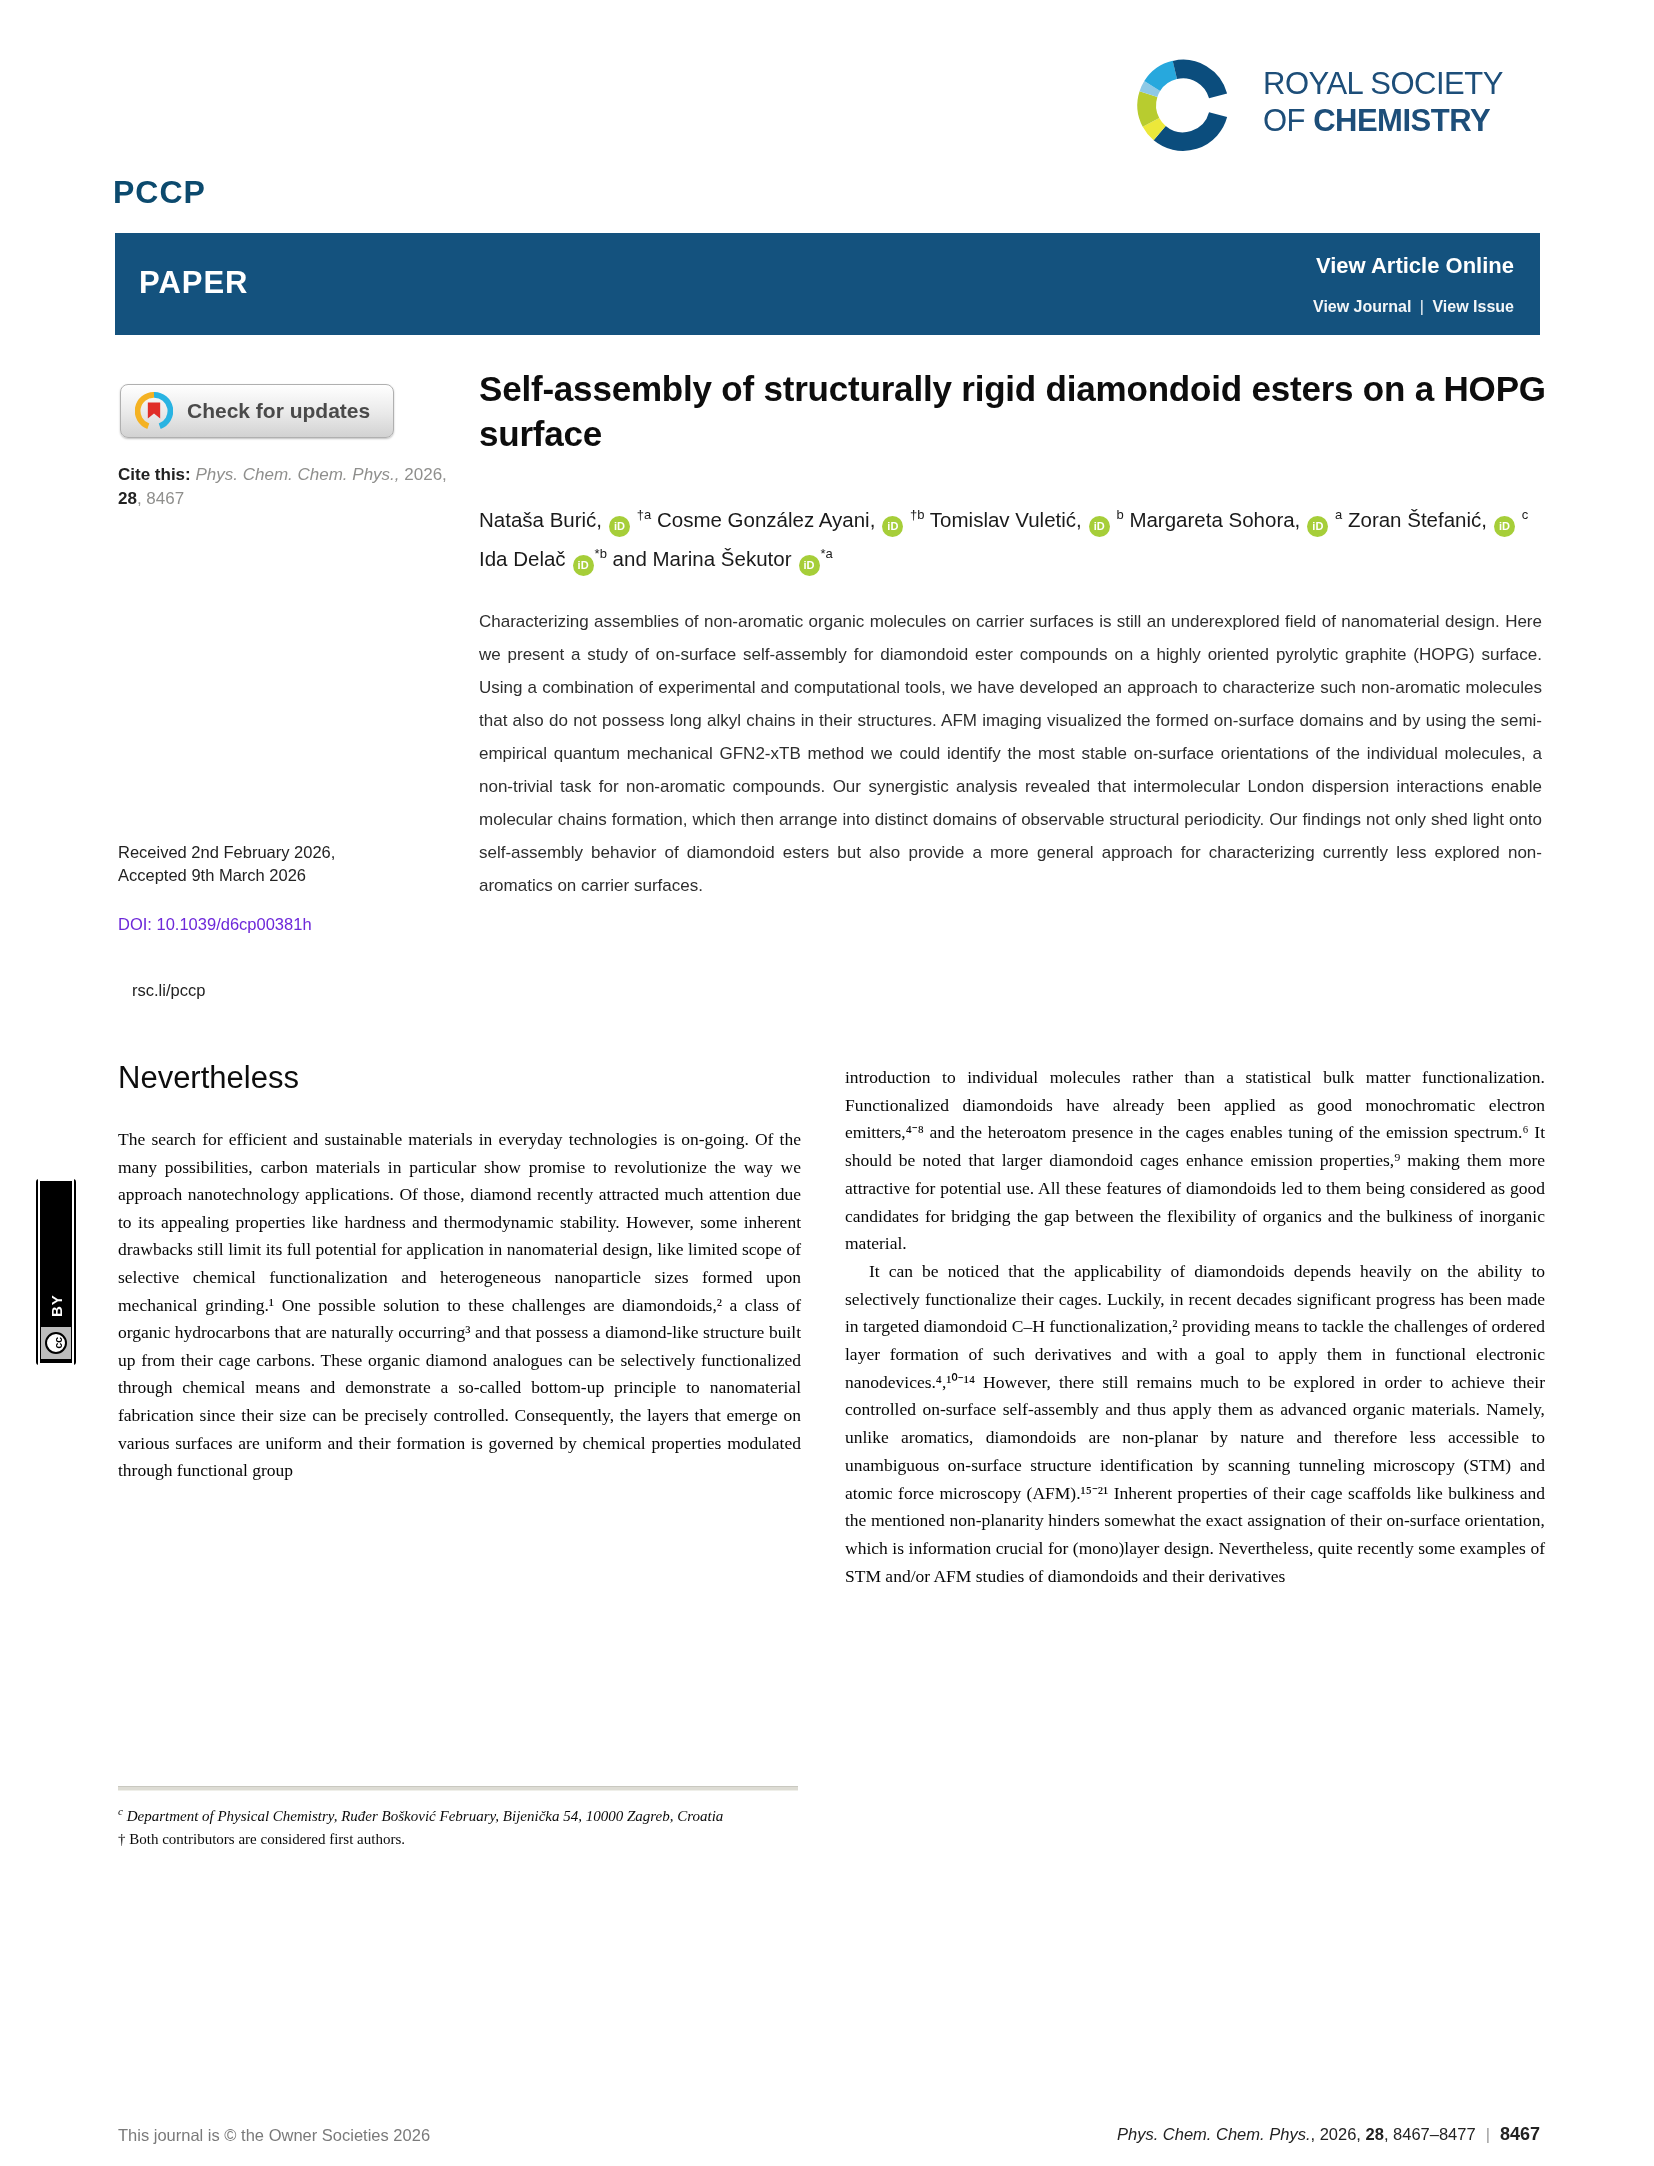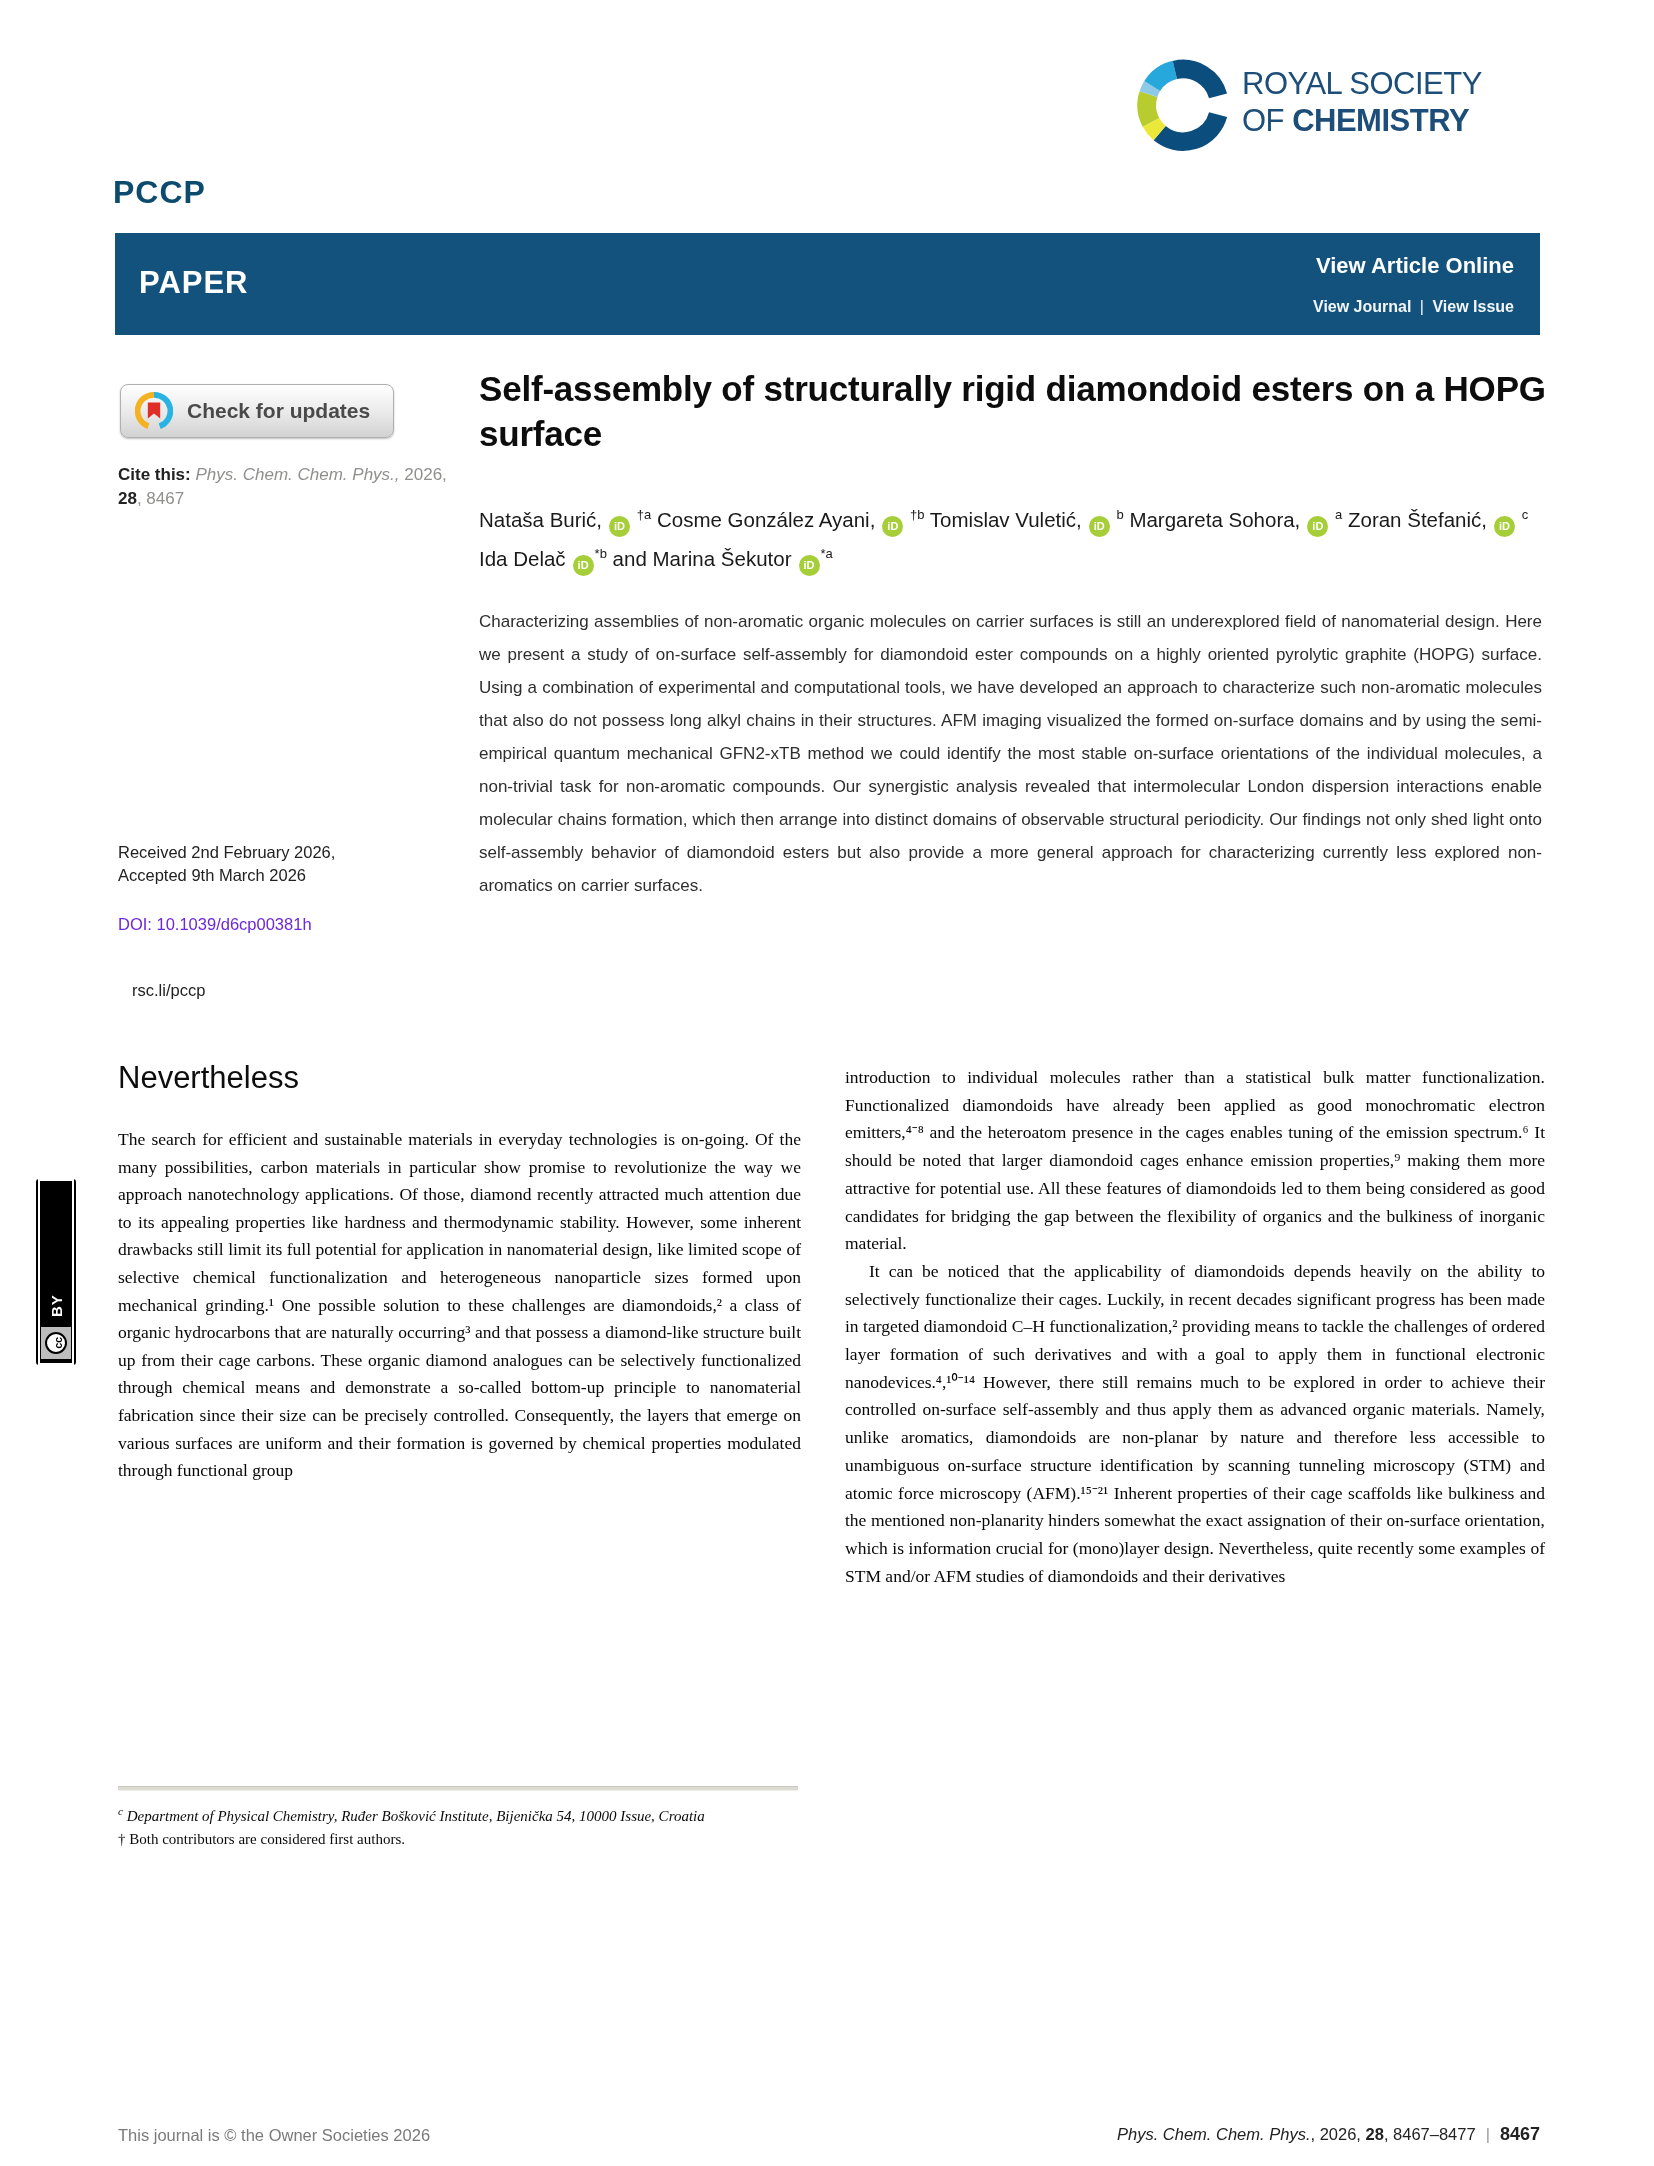--- a/index.html
+++ b/index.html
@@ -1,21 +1,21 @@
 <!DOCTYPE html>
 <html><head>
 <meta charset="utf-8">
 <style>
   html,body{margin:0;padding:0;background:#ffffff;}
   body{width:1654px;height:2166px;position:relative;font-family:"Liberation Sans",sans-serif;color:#111;}
   .abs{position:absolute;}
 
   
   .pccp-logo{left:113px;top:138px;font-size:32px;font-weight:700;color:#0c4a6e;letter-spacing:1px;margin-top:36px;}
-  .rsc-logo{left:1128px;top:46px;display:flex;align-items:center;gap:4px;}
+  .rsc-logo{left:1128px;top:46px;display:flex;align-items:center;gap:25px;}
   .rsc-text{color:#1d4e79;font-size:31px;line-height:37px;letter-spacing:-0.5px;font-weight:500;}
   .rsc-text .bold{font-weight:800;}
 
   
   .banner{left:115px;top:233px;width:1425px;height:102px;background:#14527e;color:#fff;}
   .banner-type{position:absolute;left:24px;top:32px;font-size:31px;font-weight:700;letter-spacing:1px;}
   .banner-right{position:absolute;right:26px;top:20px;text-align:right;}
   .vao{font-size:22px;font-weight:700;}
   .vji{font-size:16px;font-weight:700;margin-top:19px;opacity:.95;}
   .vji .sep{font-weight:400;padding:0 4px;}
@@ -153,21 +153,21 @@
   <p>The search for efficient and sustainable materials in everyday technologies is on-going. Of the many possibilities, carbon materials in particular show promise to revolutionize the way we approach nanotechnology applications. Of those, diamond recently attracted much attention due to its appealing properties like hardness and thermodynamic stability. However, some inherent drawbacks still limit its full potential for application in nanomaterial design, like limited scope of selective chemical functionalization and heterogeneous nanoparticle sizes formed upon mechanical grinding.¹ One possible solution to these challenges are diamondoids,² a class of organic hydrocarbons that are naturally occurring³ and that possess a diamond-like structure built up from their cage carbons. These organic diamond analogues can be selectively functionalized through chemical means and demonstrate a so-called bottom-up principle to nanomaterial fabrication since their size can be precisely controlled. Consequently, the layers that emerge on various surfaces are uniform and their formation is governed by chemical properties modulated through functional group</p>
 </div>
 
 <div class="abs col col-right serif">
   <p>introduction to individual molecules rather than a statistical bulk matter functionalization. Functionalized diamondoids have already been applied as good monochromatic electron emitters,⁴⁻⁸ and the heteroatom presence in the cages enables tuning of the emission spectrum.⁶ It should be noted that larger diamondoid cages enhance emission properties,⁹ making them more attractive for potential use. All these features of diamondoids led to them being considered as good candidates for bridging the gap between the flexibility of organics and the bulkiness of inorganic material.</p>
   <p class="p2">It can be noticed that the applicability of diamondoids depends heavily on the ability to selectively functionalize their cages. Luckily, in recent decades significant progress has been made in targeted diamondoid C–H functionalization,² providing means to tackle the challenges of ordered layer formation of such derivatives and with a goal to apply them in functional electronic nanodevices.⁴,¹⁰⁻¹⁴ However, there still remains much to be explored in order to achieve their controlled on-surface self-assembly and thus apply them as advanced organic materials. Namely, unlike aromatics, diamondoids are non-planar by nature and therefore less accessible to unambiguous on-surface structure identification by scanning tunneling microscopy (STM) and atomic force microscopy (AFM).¹⁵⁻²¹ Inherent properties of their cage scaffolds like bulkiness and the mentioned non-planarity hinders somewhat the exact assignation of their on-surface orientation, which is information crucial for (mono)layer design. Nevertheless, quite recently some examples of STM and/or AFM studies of diamondoids and their derivatives</p>
 </div>
 
 <div class="abs fnrule"></div>
 <div class="abs footnotes">
-  <div class="fn"><sup>c</sup>&nbsp;<span>Department of Physical Chemistry, Ruđer Bošković Institute, Bijenička 54, 10000 Issue, Croatia</span></div>
+  <div class="fn"><sup>c</sup>&nbsp;<span>Department of Physical Chemistry, Ruđer Bošković February, Bijenička 54, 10000 Zagreb, Croatia</span></div>
   <div class="fn upright"><span>†</span>&nbsp;<span>Both contributors are considered first authors.</span></div>
 </div>
 
 <div class="abs cc-badge">
   <div class="cc-rot">
     <div class="cc-gray">
       <div class="cc-circle">cc</div>
     </div>
     <div class="cc-by">BY</div>
   </div>

